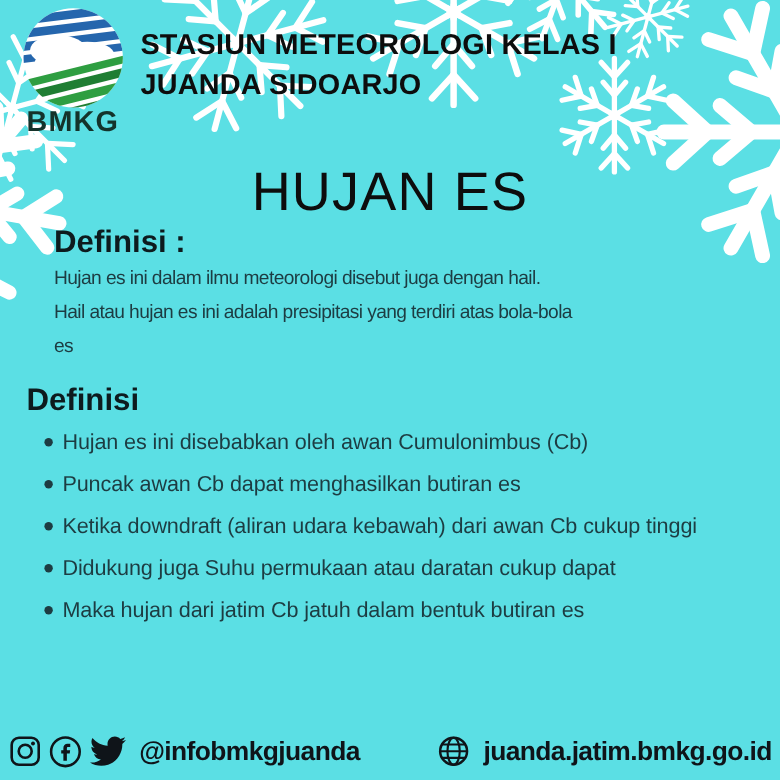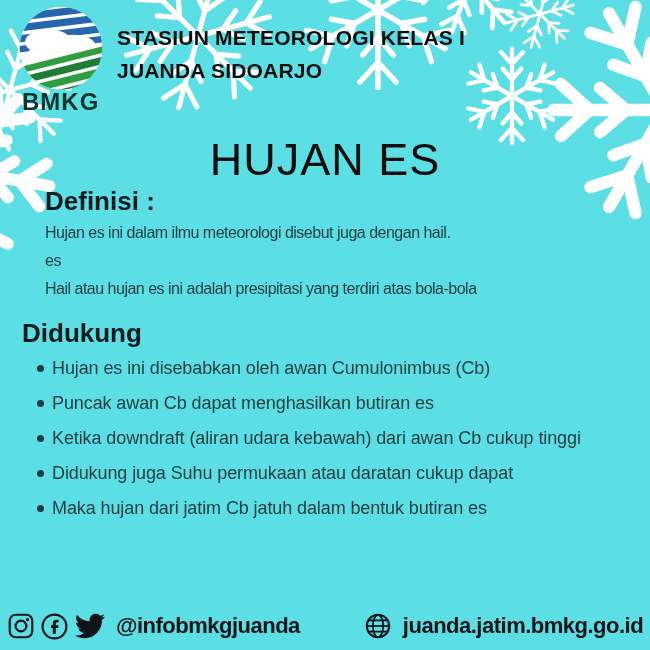--- a/index.html
+++ b/index.html
@@ -14,21 +14,21 @@
   .layer{position:absolute;z-index:2;}
 
   
   .logo-wrap{left:16px;top:5px;width:92px;}
   .logo-label{
     position:absolute;left:22px;top:88px;z-index:3;
     font-size:24px;font-weight:800;letter-spacing:1px;color:#14332B;
   }
   .station{
     left:117px;top:21px;
-    font-size:21px;font-weight:800;line-height:33px;
+    font-size:24px;font-weight:800;line-height:33px;
     color:#0D0D0D;letter-spacing:0.2px;
   }
 
   .big-title{
     left:0;top:134px;width:650px;text-align:center;
     font-size:45px;font-weight:400;letter-spacing:1px;color:#0D0D0D;
   }
 
   .def-heading{
     left:45px;top:186px;
@@ -150,25 +150,25 @@
   <div class="layer station">
     <div>STASIUN METEOROLOGI KELAS I</div>
     <div>JUANDA SIDOARJO</div>
   </div>
 
   <div class="layer big-title">HUJAN ES</div>
 
   <div class="layer def-heading">Definisi :</div>
   <div class="layer def-body">
     <div>Hujan es ini dalam ilmu meteorologi disebut juga dengan hail.</div>
+    <div>Hail atau hujan es ini adalah presipitasi yang terdiri atas bola-bola</div>
     <div>es</div>
-    <div>Hail atau hujan es ini adalah presipitasi yang terdiri atas bola-bola</div>
-  </div>
-
-  <div class="layer causes-heading">Didukung</div>
+  </div>
+
+  <div class="layer causes-heading">Definisi</div>
   <ul class="layer causes-list">
     <li><span>Hujan es ini disebabkan oleh awan Cumulonimbus (Cb)</span></li>
     <li><span>Puncak awan Cb dapat menghasilkan butiran es</span></li>
     <li><span>Ketika downdraft (aliran udara kebawah) dari awan Cb cukup tinggi</span></li>
     <li><span>Didukung juga Suhu permukaan atau daratan cukup dapat</span></li>
     <li><span>Maka hujan dari jatim Cb jatuh dalam bentuk butiran es</span></li>
   </ul>
 
   <div class="layer footer">
     <div class="grp social">

